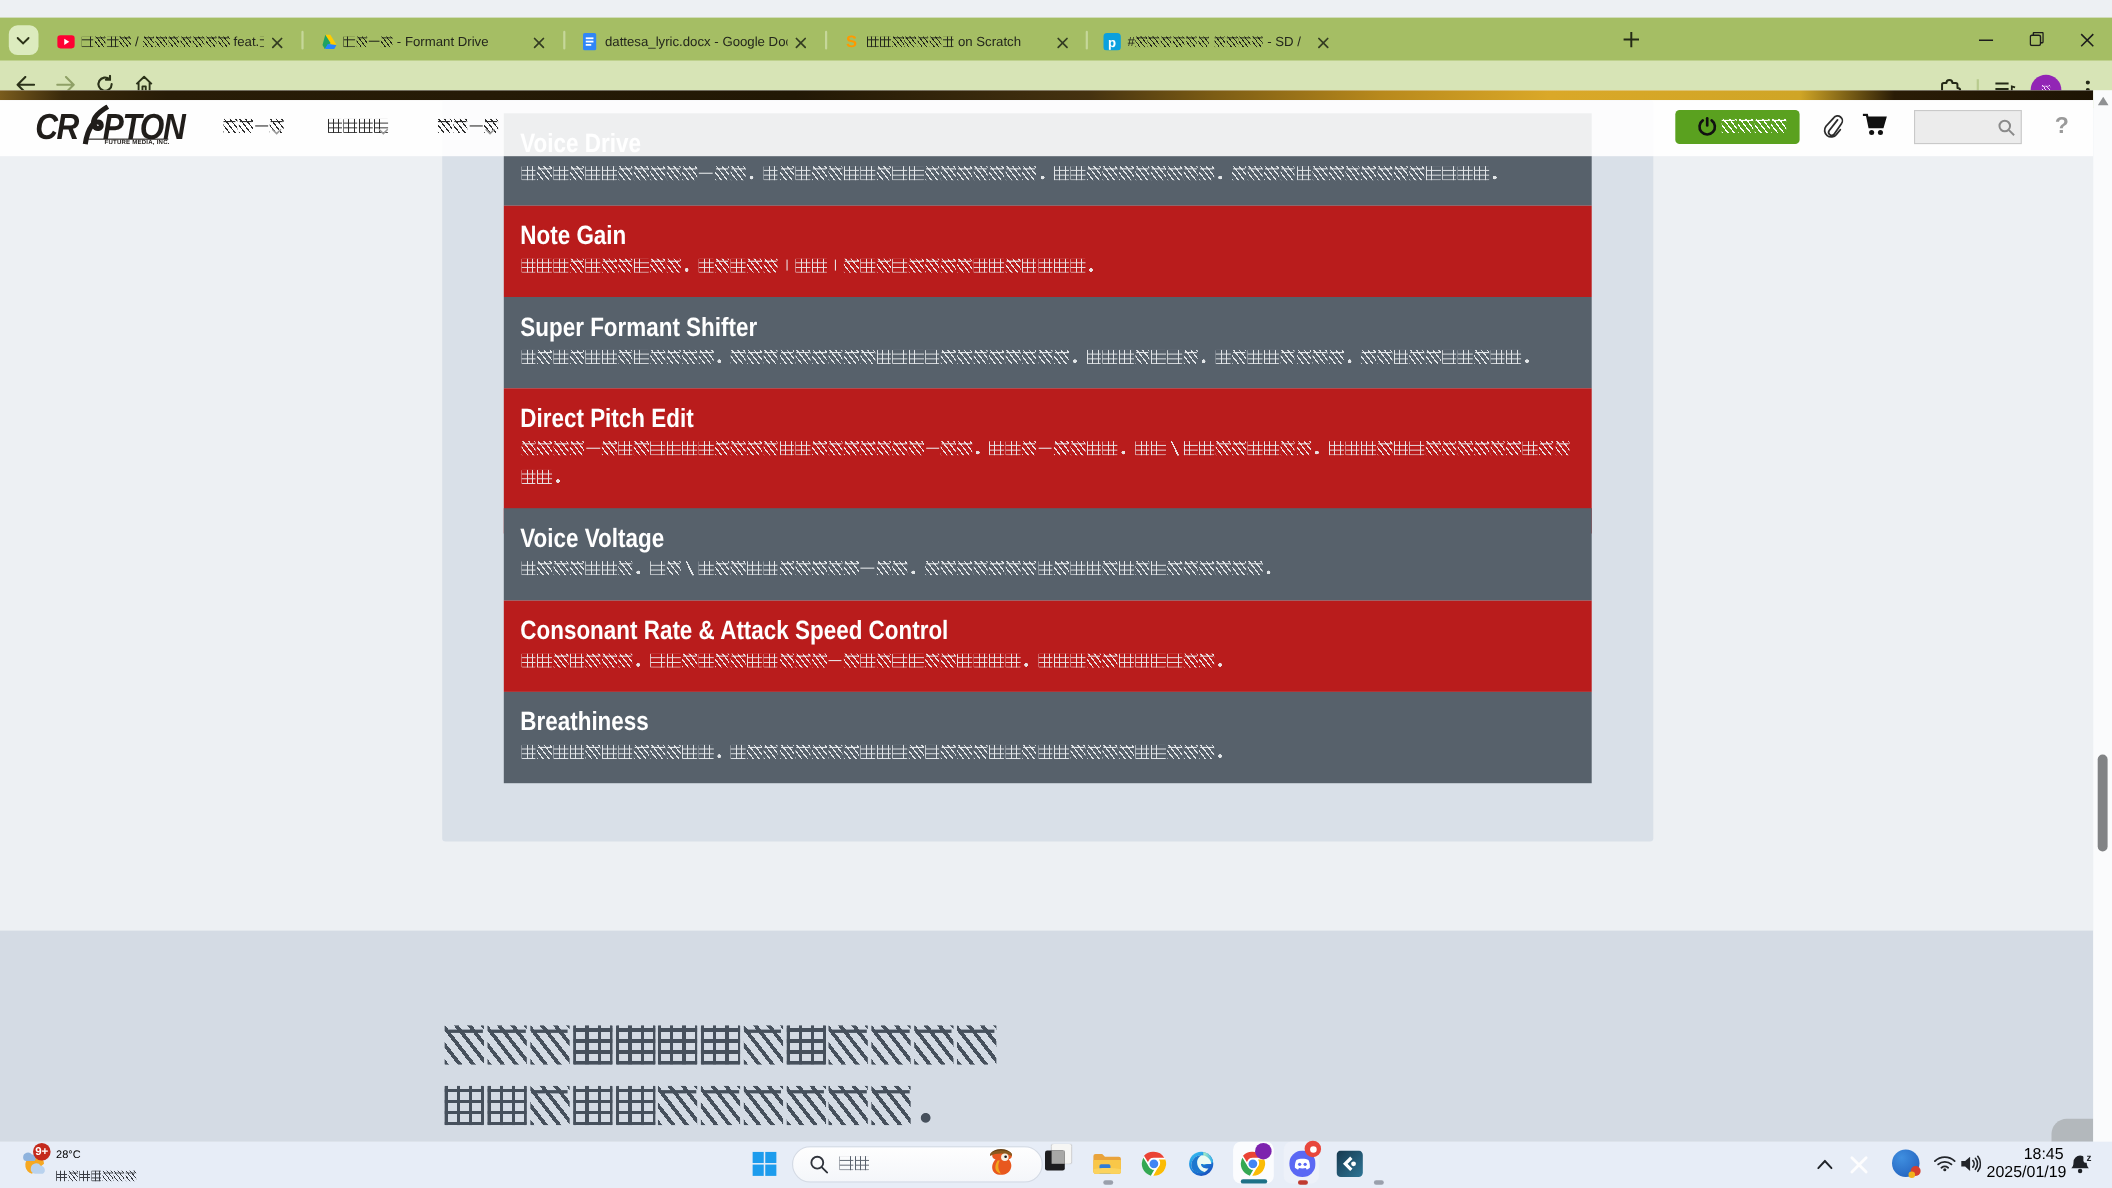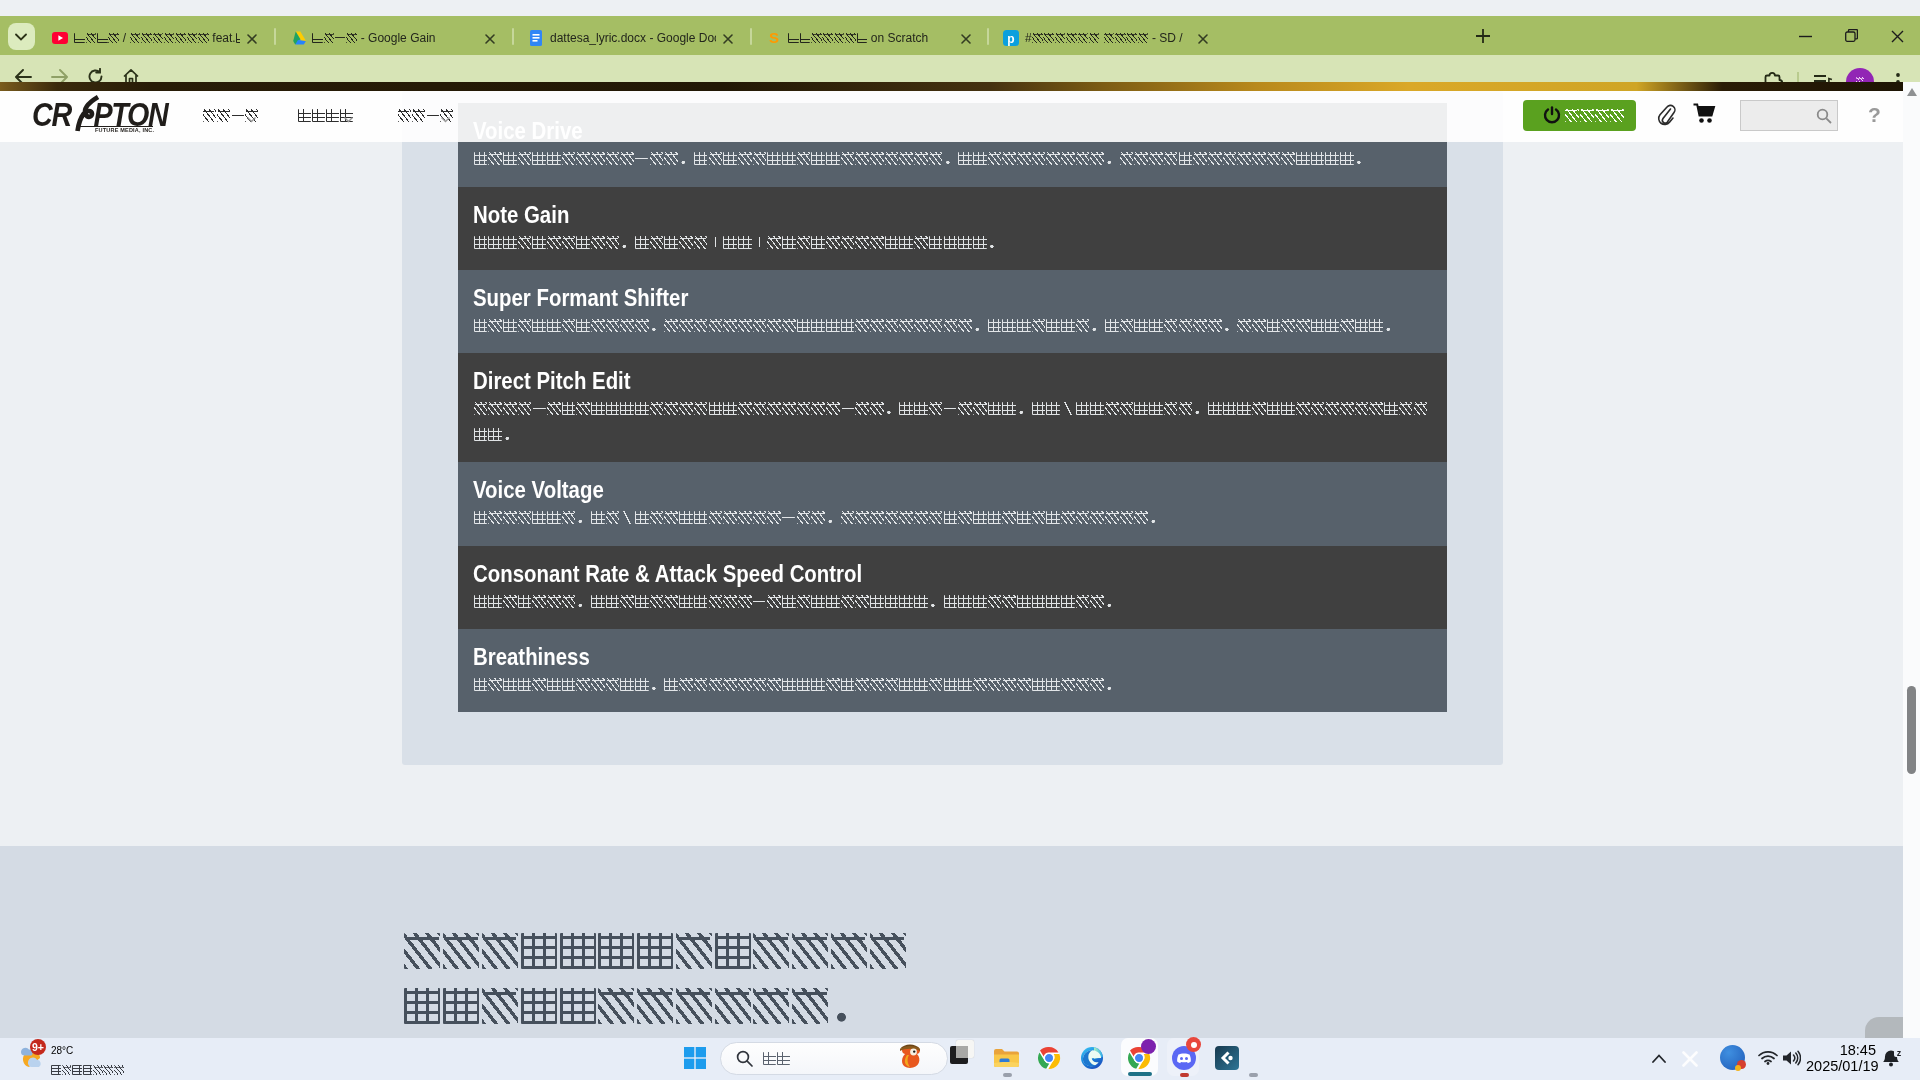--- a/index.html
+++ b/index.html
@@ -23,21 +23,21 @@
 .sep{position:absolute;top:12px;width:2px;height:17px;background:#c6d79a;border-radius:1px}
 #atab{position:absolute;left:1222px;top:5px;width:240px;height:35px;background:#d7e4b6;border-radius:9px 9px 0 0;--c:#1d2016;color:#1d2016;font-size:12px}
 #atab .ttl{position:absolute;left:44px;top:11px;width:168px;height:15px;overflow:hidden;white-space:nowrap;line-height:15px}
 
 #page{position:absolute;left:0;top:82px;width:1903px;height:956px;background:#edf0f3;overflow:hidden}
 #gold{position:absolute;left:0;top:0;width:1903px;height:9px;background:linear-gradient(90deg,#7a5c1d 0,#3a2a0c 3%,#281c07 8%,#221805 38%,#453210 52%,#7c5c14 58%,#b8891c 66%,#daa828 74%,#cfa526 86%,#2a1c06 90.5%,#1d1404 100%)}
 #opanel{position:absolute;left:402px;top:9px;width:1101px;height:674px;background:#d9e0e8;border-radius:3px}
 #dpanel{position:absolute;left:56px;top:12px;width:989px;height:609px}
 .row{position:absolute;left:0;width:989px;--c:#eef1f3}
 .row.dk{background:#57616b}
-.row.lt{background:#404040}
+.row.lt{background:#b91c1c}
 .row h3{position:absolute;left:15px;top:13px;font-size:24px;line-height:30px;color:#fff;font-weight:bold;white-space:nowrap;transform:scaleX(.85);transform-origin:0 50%}
 .row p{position:absolute;left:15px;top:43px;font-size:15.5px;line-height:26px;color:#eef1f3;width:958px}
 .row p i{opacity:.92}
 #hdr{position:absolute;left:0;top:9px;width:1903px;height:51px;background:rgba(255,255,255,.9)}
 #logo{position:absolute;left:32px;top:8px;width:140px;height:36px}
 .nav{position:absolute;top:16px;font-size:15px;--c:#2e2e2e;color:#2e2e2e;white-space:nowrap}
 #login{position:absolute;left:1523px;top:9px;width:113px;height:31px;background:#5aa11f;border-radius:4px;color:#fff;--c:#fff}
 #login .lt{position:absolute;left:41px;top:7px;font-size:16px;font-weight:bold}
 #sbox{position:absolute;left:1740px;top:9px;width:98px;height:31px;background:#ececec;border:1px solid #c9c9c9}
 #qm{position:absolute;left:1868px;top:12px;font-size:21px;font-weight:bold;color:#9a9a9a}
@@ -73,21 +73,21 @@
       <svg class="x" width="12" height="12" viewBox="0 0 12 12">
         <path d="M2 2 L10 10 M10 2 L2 10" stroke="#333c22" stroke-width="1.6" stroke-linecap="round" fill="none"></path>
       </svg>
     </div>
     <div class="tab" style="left:284px;width:222px">
       <svg class="fav" width="16" height="16" viewBox="0 0 16 16">
         <path d="M5.7 1.5 L10.3 1.5 L16 11 L13.8 14.5 Z" fill="#fc0"></path>
         <path d="M5.7 1.5 L10.4 9.2 L5.2 14.5 L3.2 11 Z" fill="#1ea362"></path>
         <path d="M5.3 14.5 L8 10 L16 11 L13.9 14.5 Z" fill="#2684fc"></path>
       </svg>
-      <div class="ttl"><i class="K"></i><i class="H"></i><i class="B"></i><i class="H"></i><b> - Google Gain</b></div>
+      <div class="ttl"><i class="K"></i><i class="H"></i><i class="B"></i><i class="H"></i><b> - Formant Drive</b></div>
       <div class="fade"></div>
       <svg class="x" width="12" height="12" viewBox="0 0 12 12">
         <path d="M2 2 L10 10 M10 2 L2 10" stroke="#333c22" stroke-width="1.6" stroke-linecap="round" fill="none"></path>
       </svg>
     </div>
     <div class="tab" style="left:522px;width:222px">
       <svg class="fav" width="16" height="16" viewBox="0 0 16 16">
         <rect x="2" y="0" width="12" height="16" rx="1.6" fill="#3086f6"></rect>
         <rect x="4.5" y="4" width="7" height="1.6" fill="#fff"></rect>
         <rect x="4.5" y="7" width="7" height="1.6" fill="#fff"></rect>

